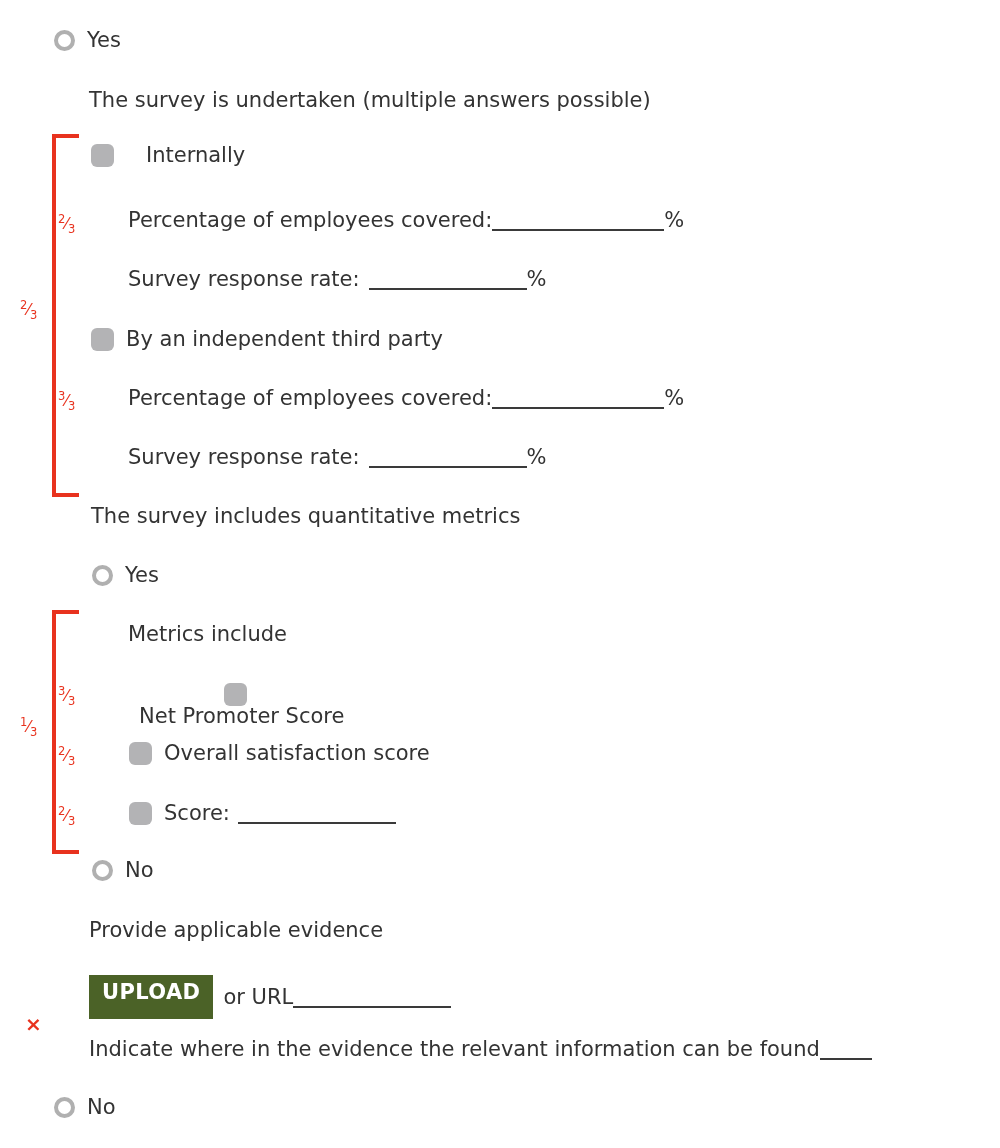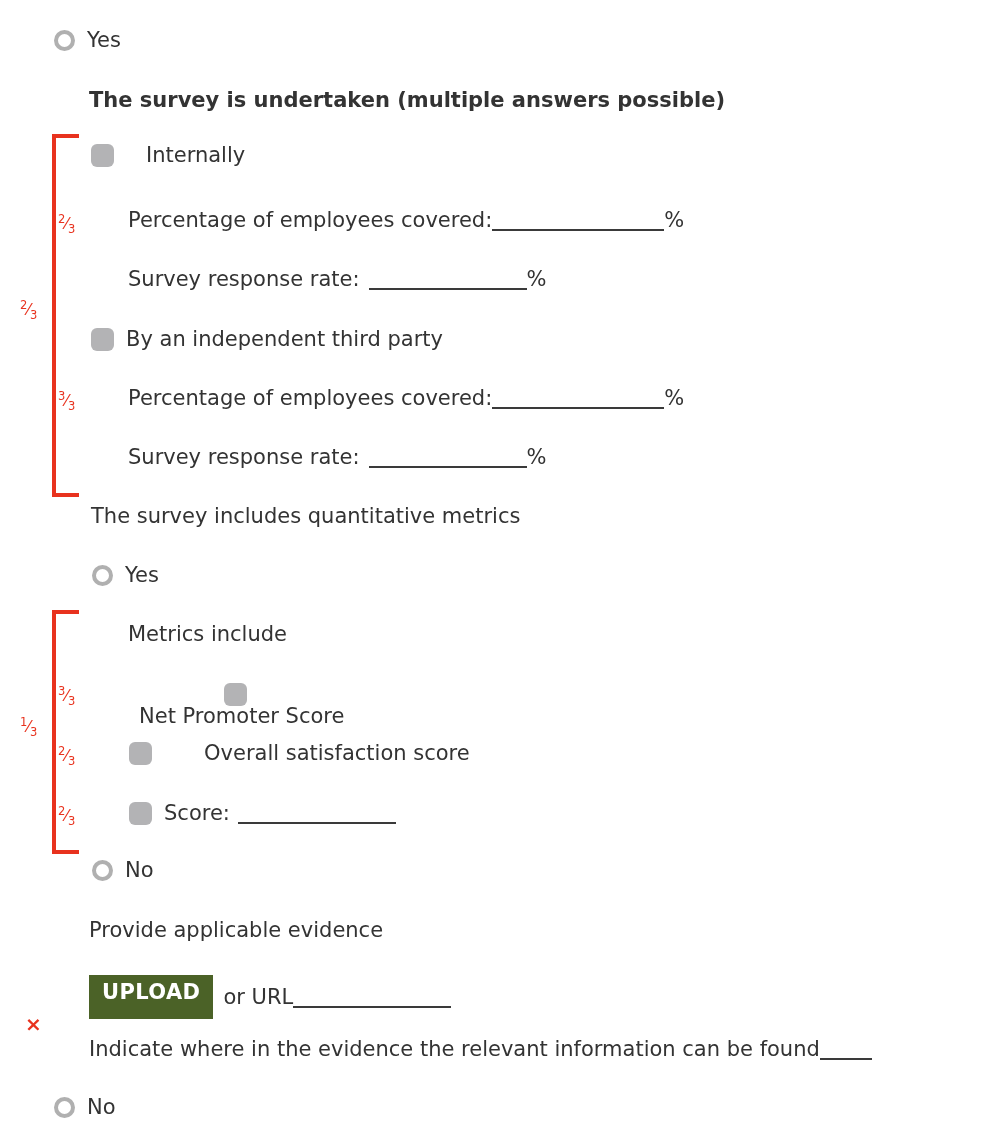--- a/index.html
+++ b/index.html
@@ -150,21 +150,21 @@
     <sup>2</sup><span class="sl">⁄</span><sub>3</sub>
   </div>
 
   <div class="xmark" style="left: 25px; top: 1014px;">×</div>
 
   <div class="row" style="left:54px; top:30px;">
     <span class="radio"></span>
     <span class="txt">Yes</span>
   </div>
 
-  <div class="row" style="left:89px; top:90px;font-weight:bold;">
+  <div class="row" style="left:89px; top:90px;">
     <span class="txt">The survey is undertaken (multiple answers possible)</span>
   </div>
 
   <div class="row" style="left:91px; top:144px;gap:20px;">
     <span class="checkbox"></span>
     <span class="txt">Internally</span>
   </div>
 
   <div class="row" style="left:128px; top:210px;">
     <span class="txt">Percentage of employees covered:</span>
@@ -206,21 +206,21 @@
 
   <div class="row" style="left:128px; top:624px;">
     <span class="txt">Metrics include</span>
   </div>
 
   <div class="row" style="left:139px; top:683px;flex-direction:column;">
     <span class="checkbox"></span>
     <span class="txt">Net Promoter Score</span>
   </div>
 
-  <div class="row" style="left:129px; top:742px;gap:40px;">
+  <div class="row" style="left:129px; top:742px;">
     <span class="checkbox"></span>
     <span class="txt">Overall satisfaction score</span>
   </div>
 
   <div class="row" style="left:129px; top:802px;">
     <span class="checkbox"></span>
     <span class="txt">Score:</span>
     <span class="blank blank-md" style="margin-left:8px;"></span>
   </div>
 

